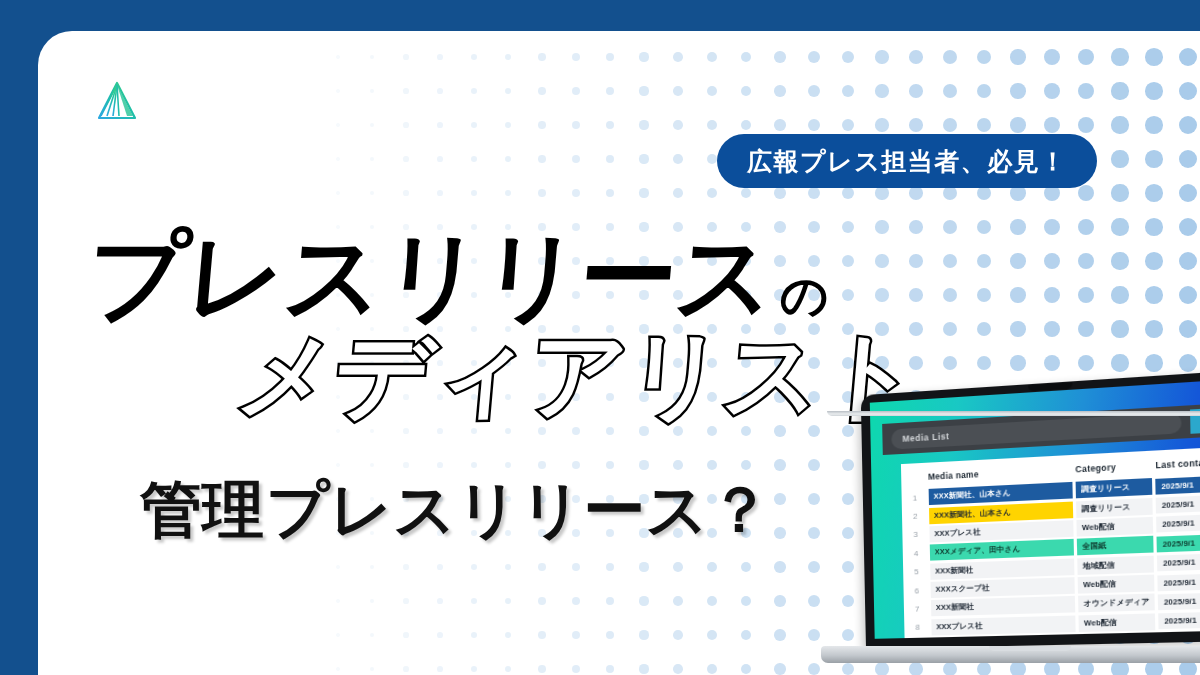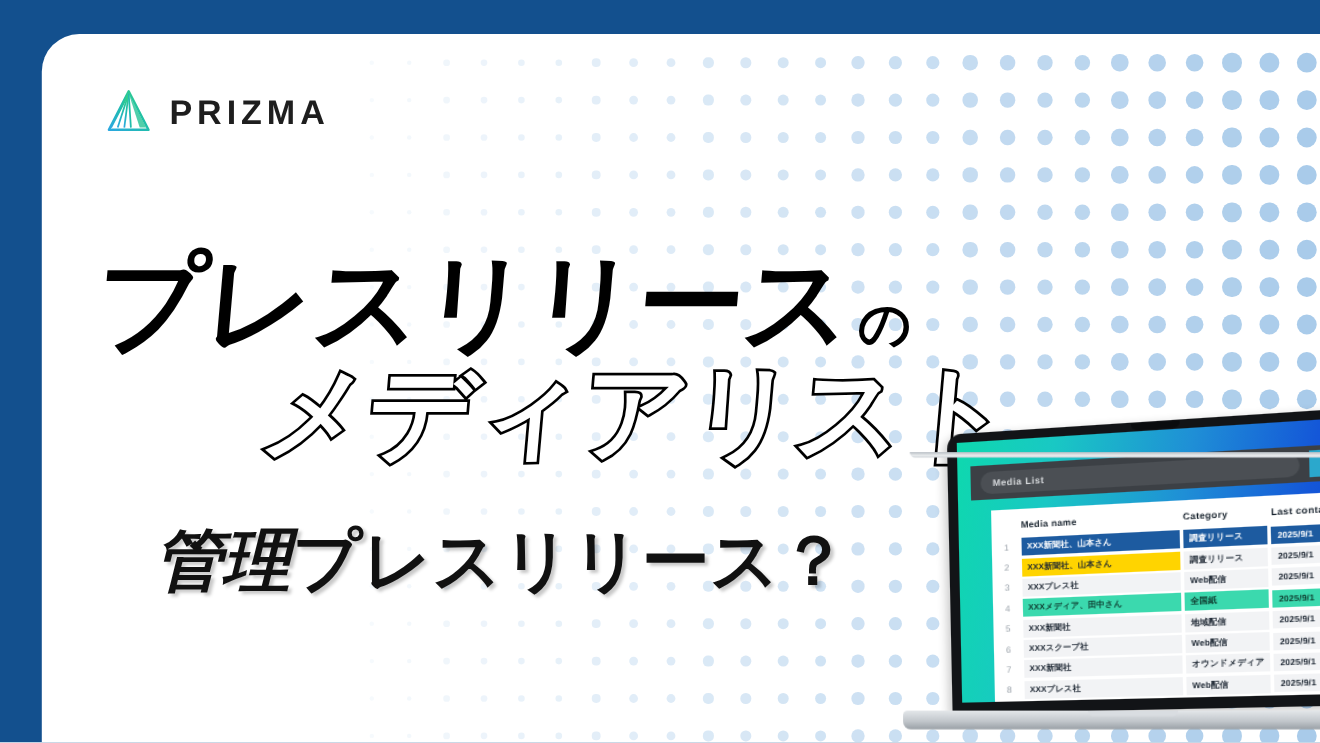--- a/index.html
+++ b/index.html
@@ -141,21 +141,20 @@
     font-weight: 900;
     line-height: 1.12;
     color: #111111;
     font-family: "DejaVu Sans", sans-serif;
     text-shadow: 3px 3px 3px rgba(0,0,0,0.22);
   }
   .hl-mark {
     position: relative;
     display: inline-block;
     padding: 0 2px;
-    font-style: italic;
   }
   .hl-mark::after {
     content: "";
     position: absolute;
     left: 0; right: 0;
     bottom: -2px;
     height: 18px;
     background: #FFD400;
     z-index: -1;
   }
@@ -827,23 +826,23 @@
             </linearGradient>
           </defs>
           <path d="M23 4 L41 39 L5 39 Z" fill="none" stroke="url(#pg)" stroke-width="2.2" stroke-linejoin="round"></path>
           <path d="M23 6 L7 37 Z" stroke="url(#pg)" stroke-width="1.6" fill="none"></path>
           <path d="M23 6 L13 37" stroke="url(#pg)" stroke-width="1.6" fill="none"></path>
           <path d="M23 6 L19 37" stroke="url(#pg)" stroke-width="1.6" fill="none"></path>
           <path d="M23 6 L25 37" stroke="url(#pg)" stroke-width="1.6" fill="none"></path>
           <path d="M23 6 L33 37 L39 37 Z" fill="#31C79B" opacity="0.85"></path>
         </svg>
       </span>
-      <span class="wordmark">PRIZMA</span>
     </div>
 
+    <div id="badge">広報プレス担当者、必見！</div>
 
     <div id="headline">
       <div class="hl-line1">
         <span class="hl-solid">プレスリリース</span>
         <span class="hl-no">の</span>
       </div>
       <div class="hl-line2">メディアリスト</div>
       <div class="hl-line3">
         <span class="hl-mark">管理</span>
           <span class="hl-plain">プレスリリース？</span>

